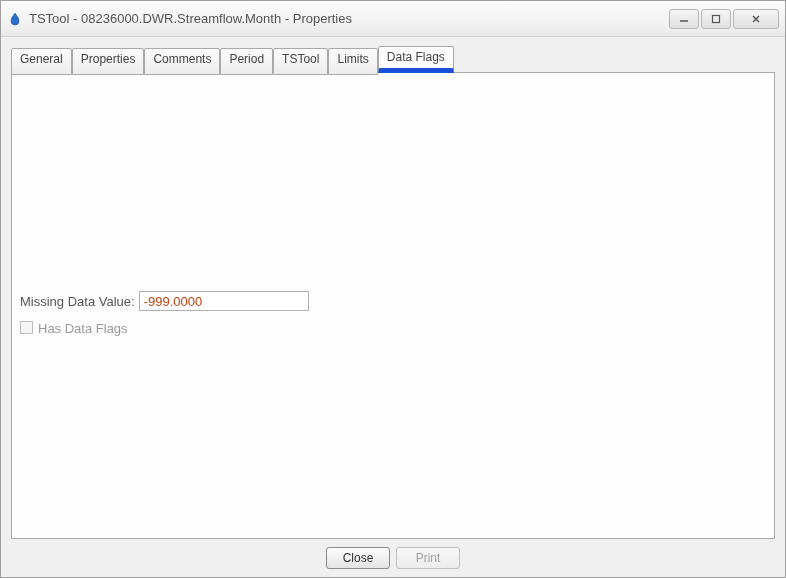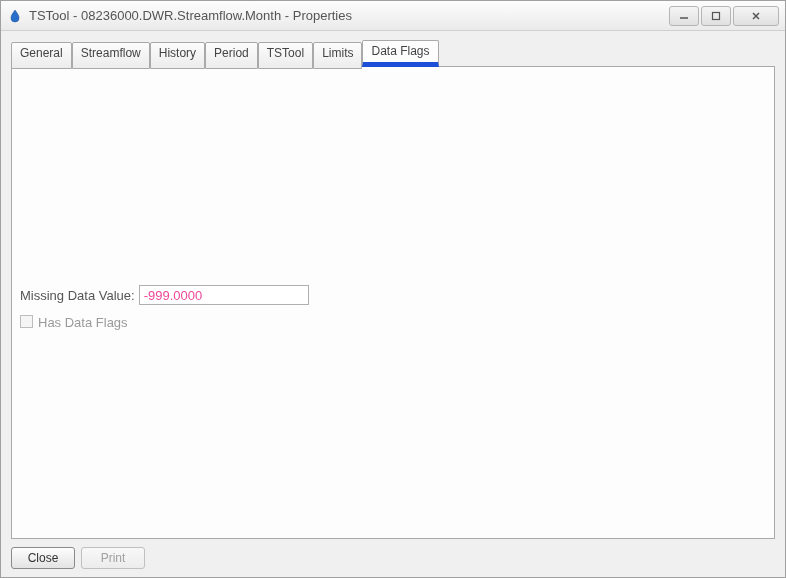--- a/index.html
+++ b/index.html
@@ -17,21 +17,21 @@
     }
     .window {
       width: 786px;
       height: 578px;
       background: linear-gradient(to bottom, #f7f7f7, #e8e8e8);
       border: 1px solid #a0a0a0;
       display: flex;
       flex-direction: column;
     }
     .titlebar {
-      height: 30px;
+      height: 36px;
       background: linear-gradient(to bottom, #fdfdfd, #eaeaea);
       border-bottom: 1px solid #d0d0d0;
       display: flex;
       align-items: center;
       padding: 0 6px;
     }
     .titlebar-icon {
       width: 16px;
       height: 16px;
       margin-right: 6px;
@@ -116,21 +116,21 @@
     .form-label {
       color: #555;
       font-size: 13px;
       margin-right: 4px;
     }
     .text-input {
       width: 170px;
       height: 20px;
       padding: 1px 4px;
       font-size: 13px;
-      color: #ec4899;
+      color: #c2410c;
       background: #fff;
       border: 1px solid #b0b0b0;
       font-family: inherit;
     }
     .checkbox-row {
       position: absolute;
       left: 8px;
       top: 248px;
       display: flex;
     }
@@ -143,21 +143,21 @@
       display: inline-block;
     }
     .checkbox-label {
       color: #9a9a9a;
       font-size: 13px;
     }
     .button-bar {
       height: 32px;
       display: flex;
       align-items: center;
-      justify-content: flex-start;
+      justify-content: center;
       gap: 6px;
       padding-top: 6px;
     }
     .btn {
       min-width: 64px;
       height: 22px;
       border: 1px solid #8a8a8a;
       border-radius: 3px;
       background: linear-gradient(to bottom, #fdfdfd, #e3e3e3);
       font-family: inherit;
@@ -201,22 +201,22 @@
             <line x1="2" y1="2" x2="8" y2="8" stroke="#555" stroke-width="1.5"></line>
             <line x1="8" y1="2" x2="2" y2="8" stroke="#555" stroke-width="1.5"></line>
           </svg>
       </div>
     </div>
   </div>
 
   <div class="client-area">
     <div class="tabstrip">
       <div class="tab">General</div>
-      <div class="tab">Streamflow</div>
-      <div class="tab">History</div>
+      <div class="tab">Properties</div>
+      <div class="tab">Comments</div>
       <div class="tab">Period</div>
       <div class="tab">TSTool</div>
       <div class="tab">Limits</div>
       <div class="tab active">Data Flags</div>
     </div>
 
     <div class="tab-panel">
       <div class="form-row">
         <span class="form-label">Missing Data Value:</span>
         <input type="text" class="text-input" value="-999.0000" style="">

